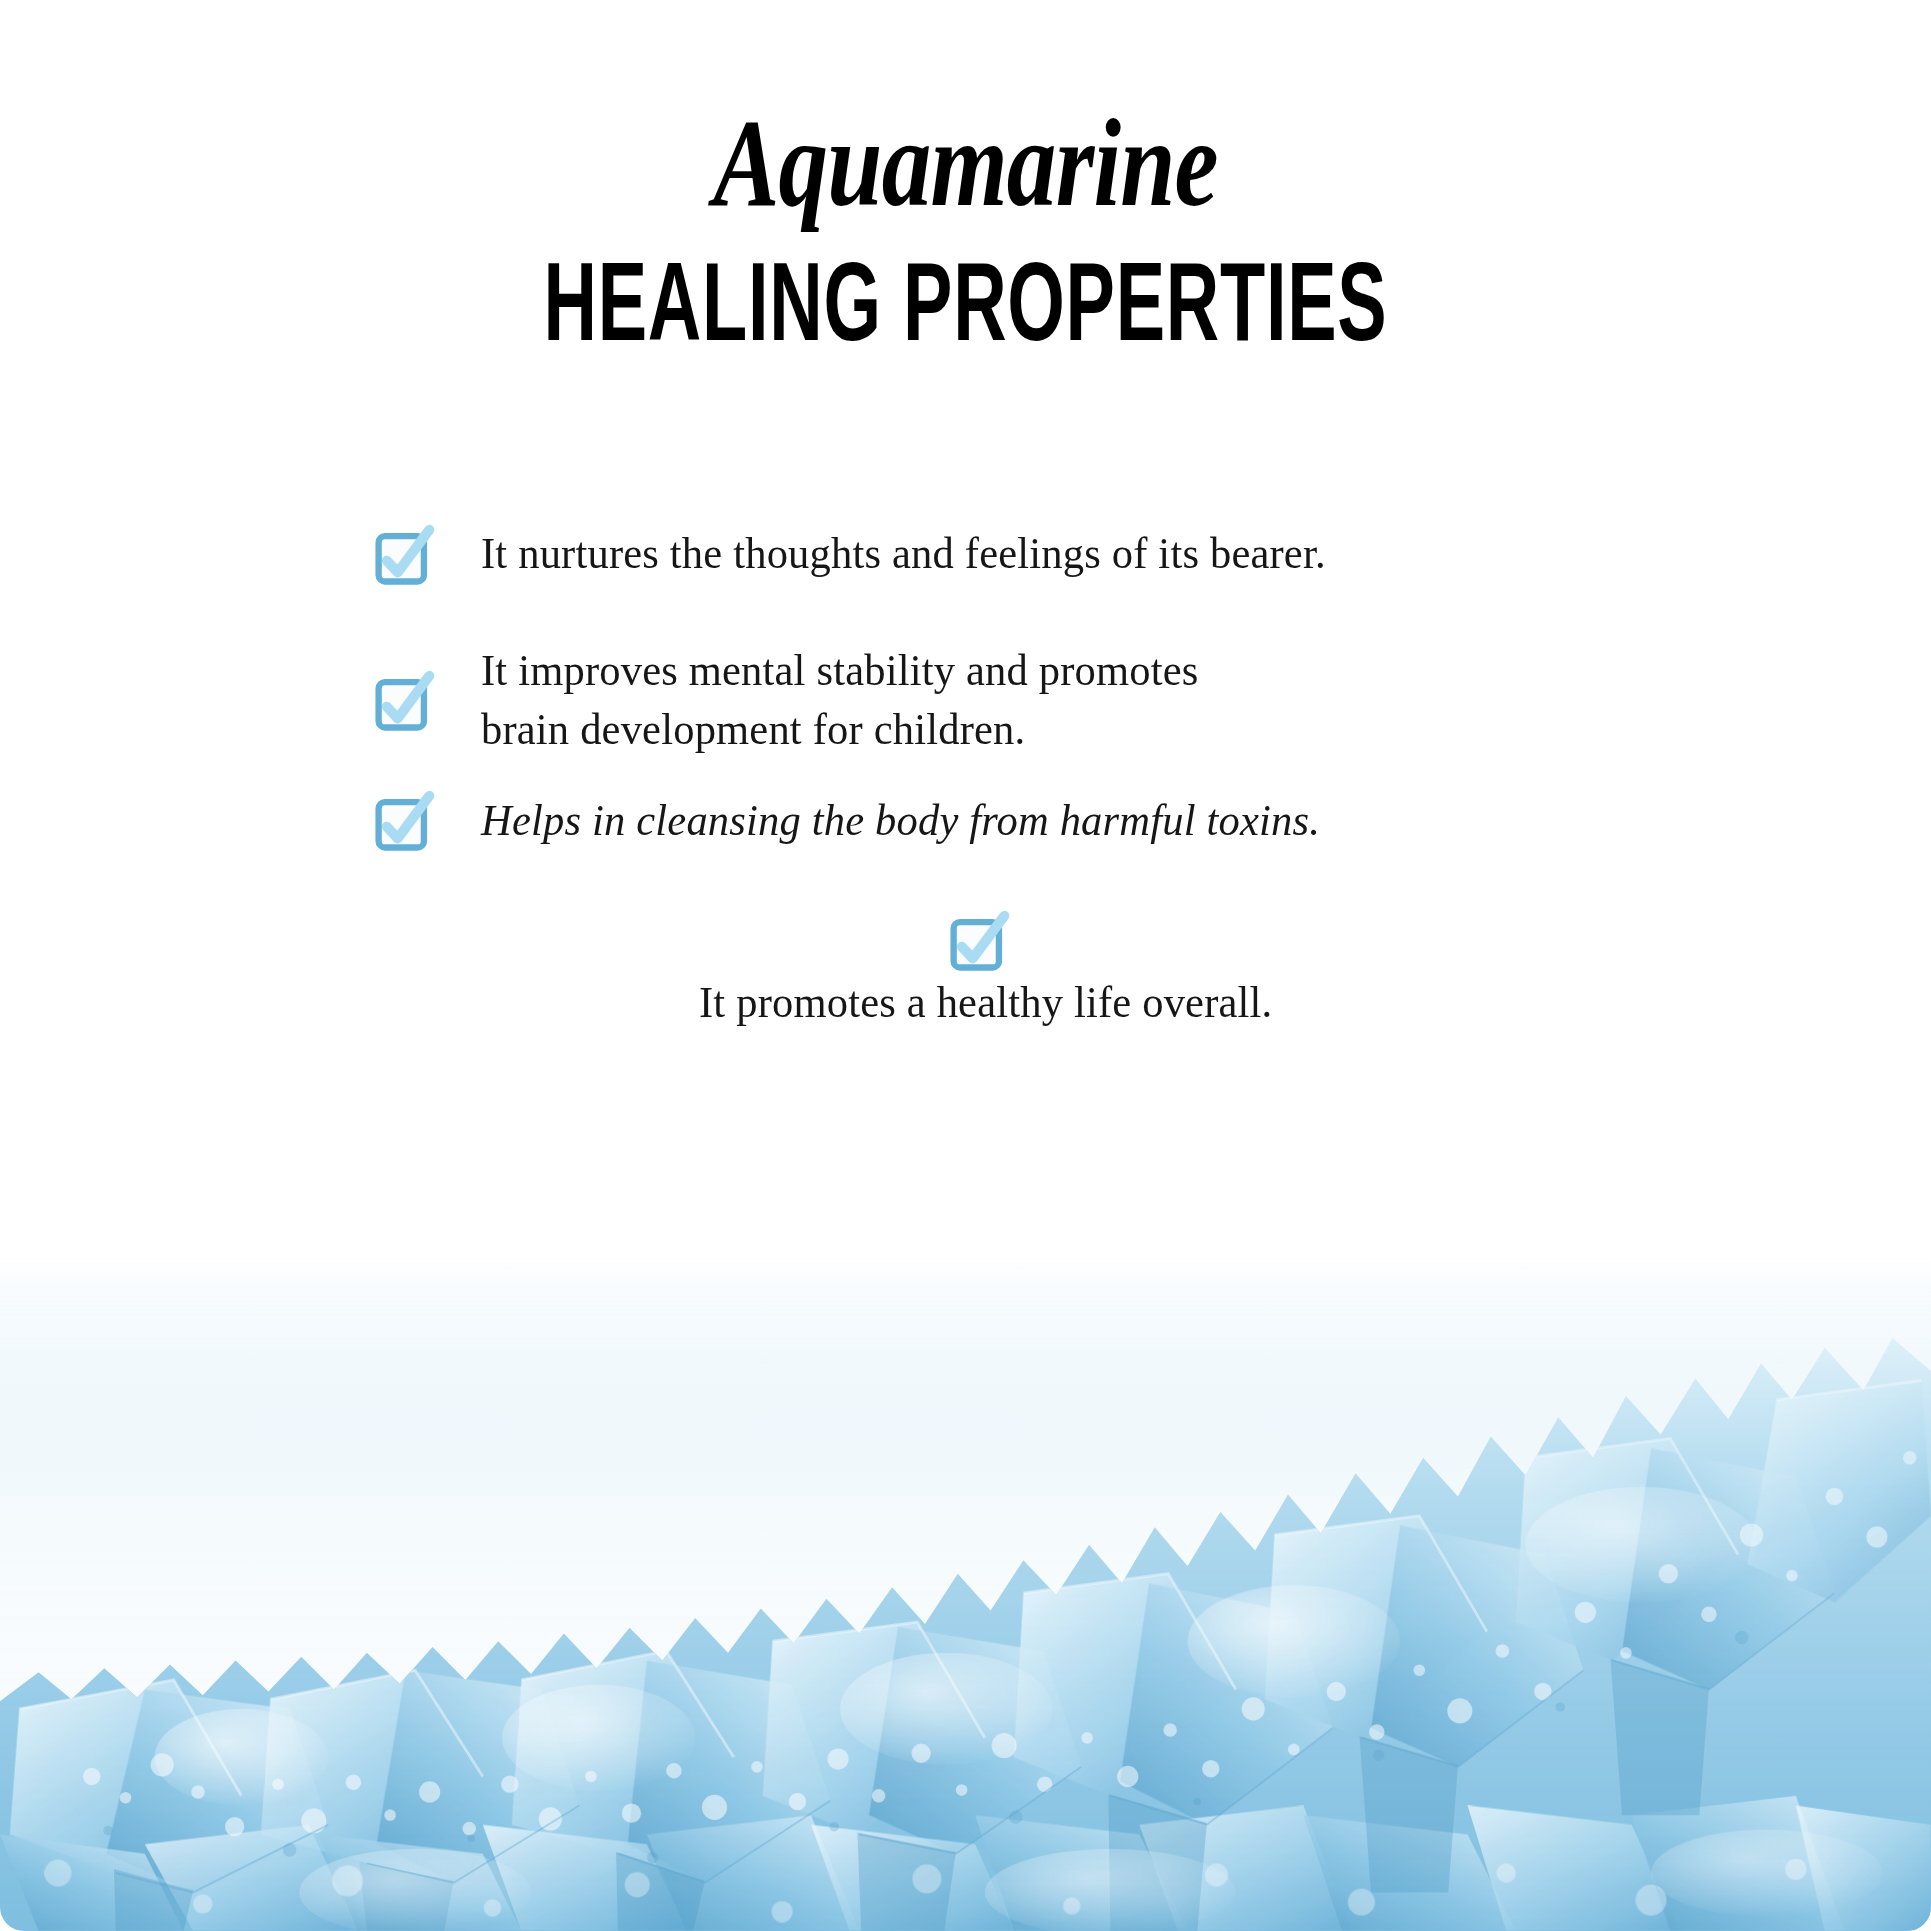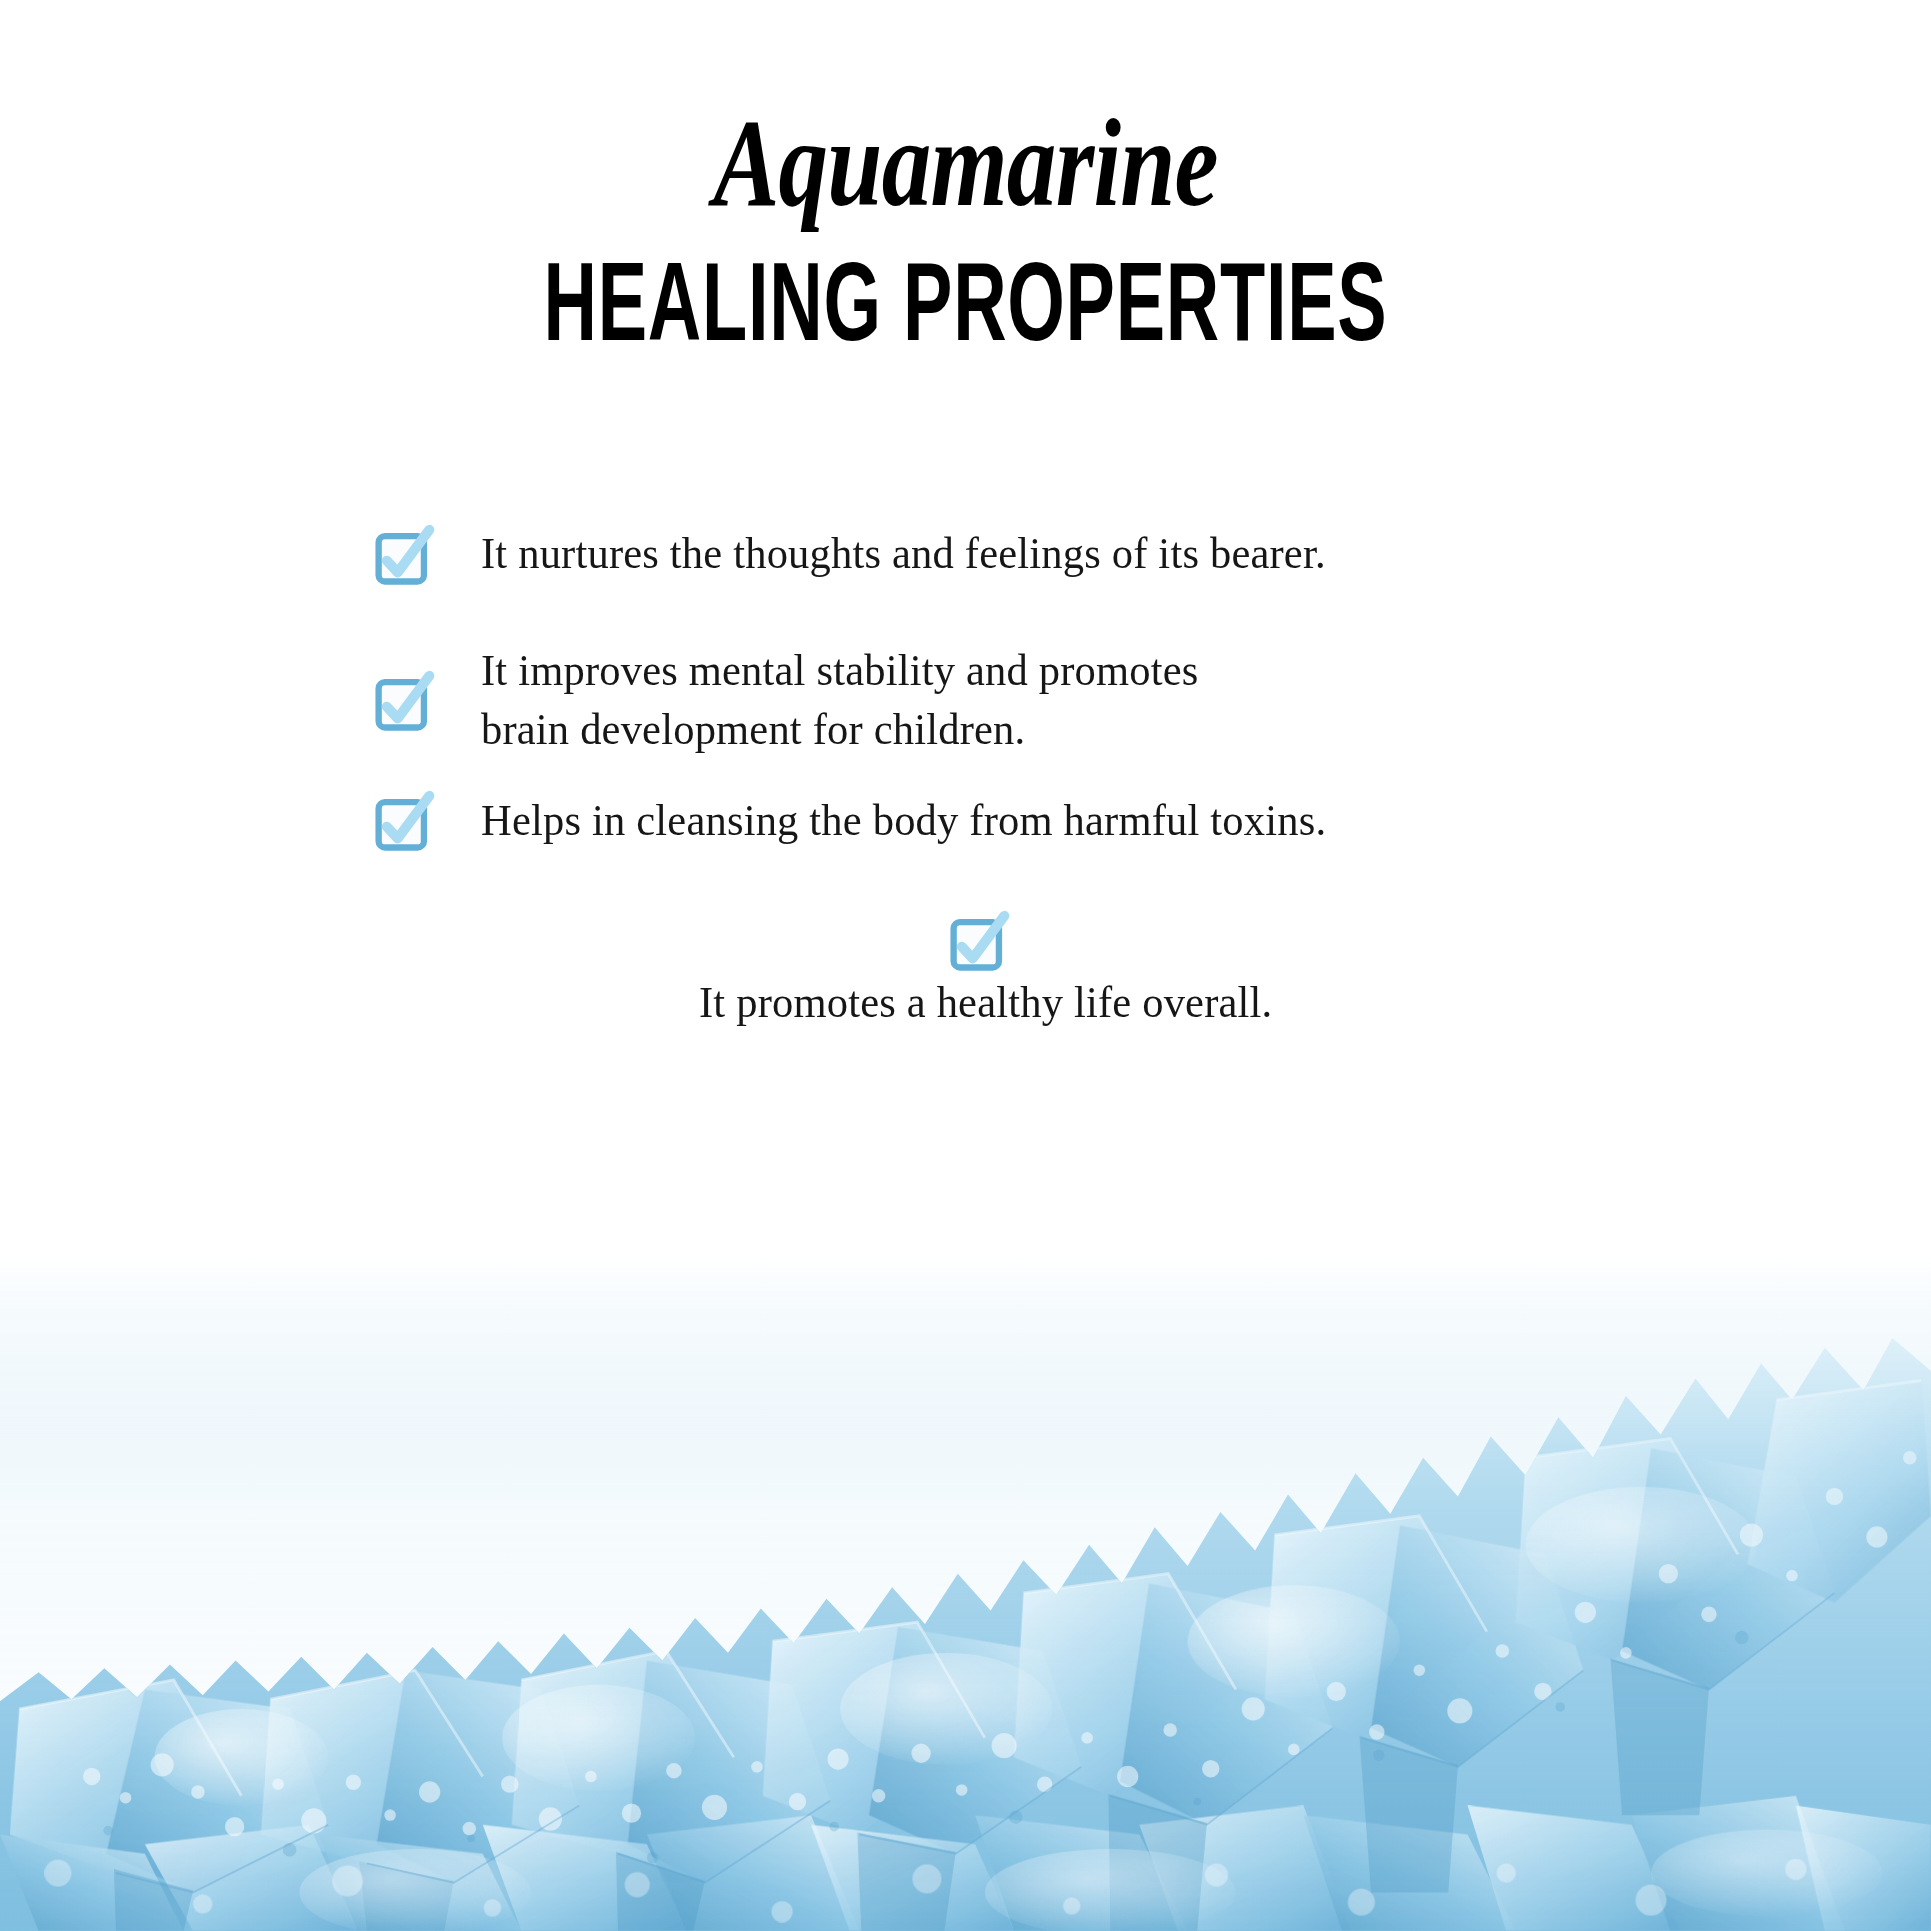--- a/index.html
+++ b/index.html
@@ -15,20 +15,21 @@
     overflow: hidden;
     position: relative;
   }
 
   .poster {
     position: relative;
     width: 1931px;
     height: 1931px;
     background: #ffffff;
     overflow: hidden;
+    border-radius: 24px;
   }
 
   
   .header {
     position: absolute;
     top: 0;
     left: 0;
     width: 1931px;
     text-align: center;
     z-index: 5;
@@ -103,21 +104,21 @@
     letter-spacing: 0.2px;
     transform: scaleX(0.945);
     transform-origin: left center;
     white-space: pre-line;
   }
 
   
   .gap-1 { margin-bottom: 54px; }
   .gap-2 { margin-bottom: 28px; }
   .gap-3 { margin-bottom: 48px; }
-  .gap-4 { margin-bottom: 54px; }
+  .gap-4 { margin-bottom: 54px; font-style: italic; }
   .gap-5 { margin-bottom: 0; flex-direction: column; }
 
   
   .ice-photo {
     position: absolute;
     left: 0;
     bottom: 0;
     width: 1931px;
     height: 676px;
     z-index: 1;

